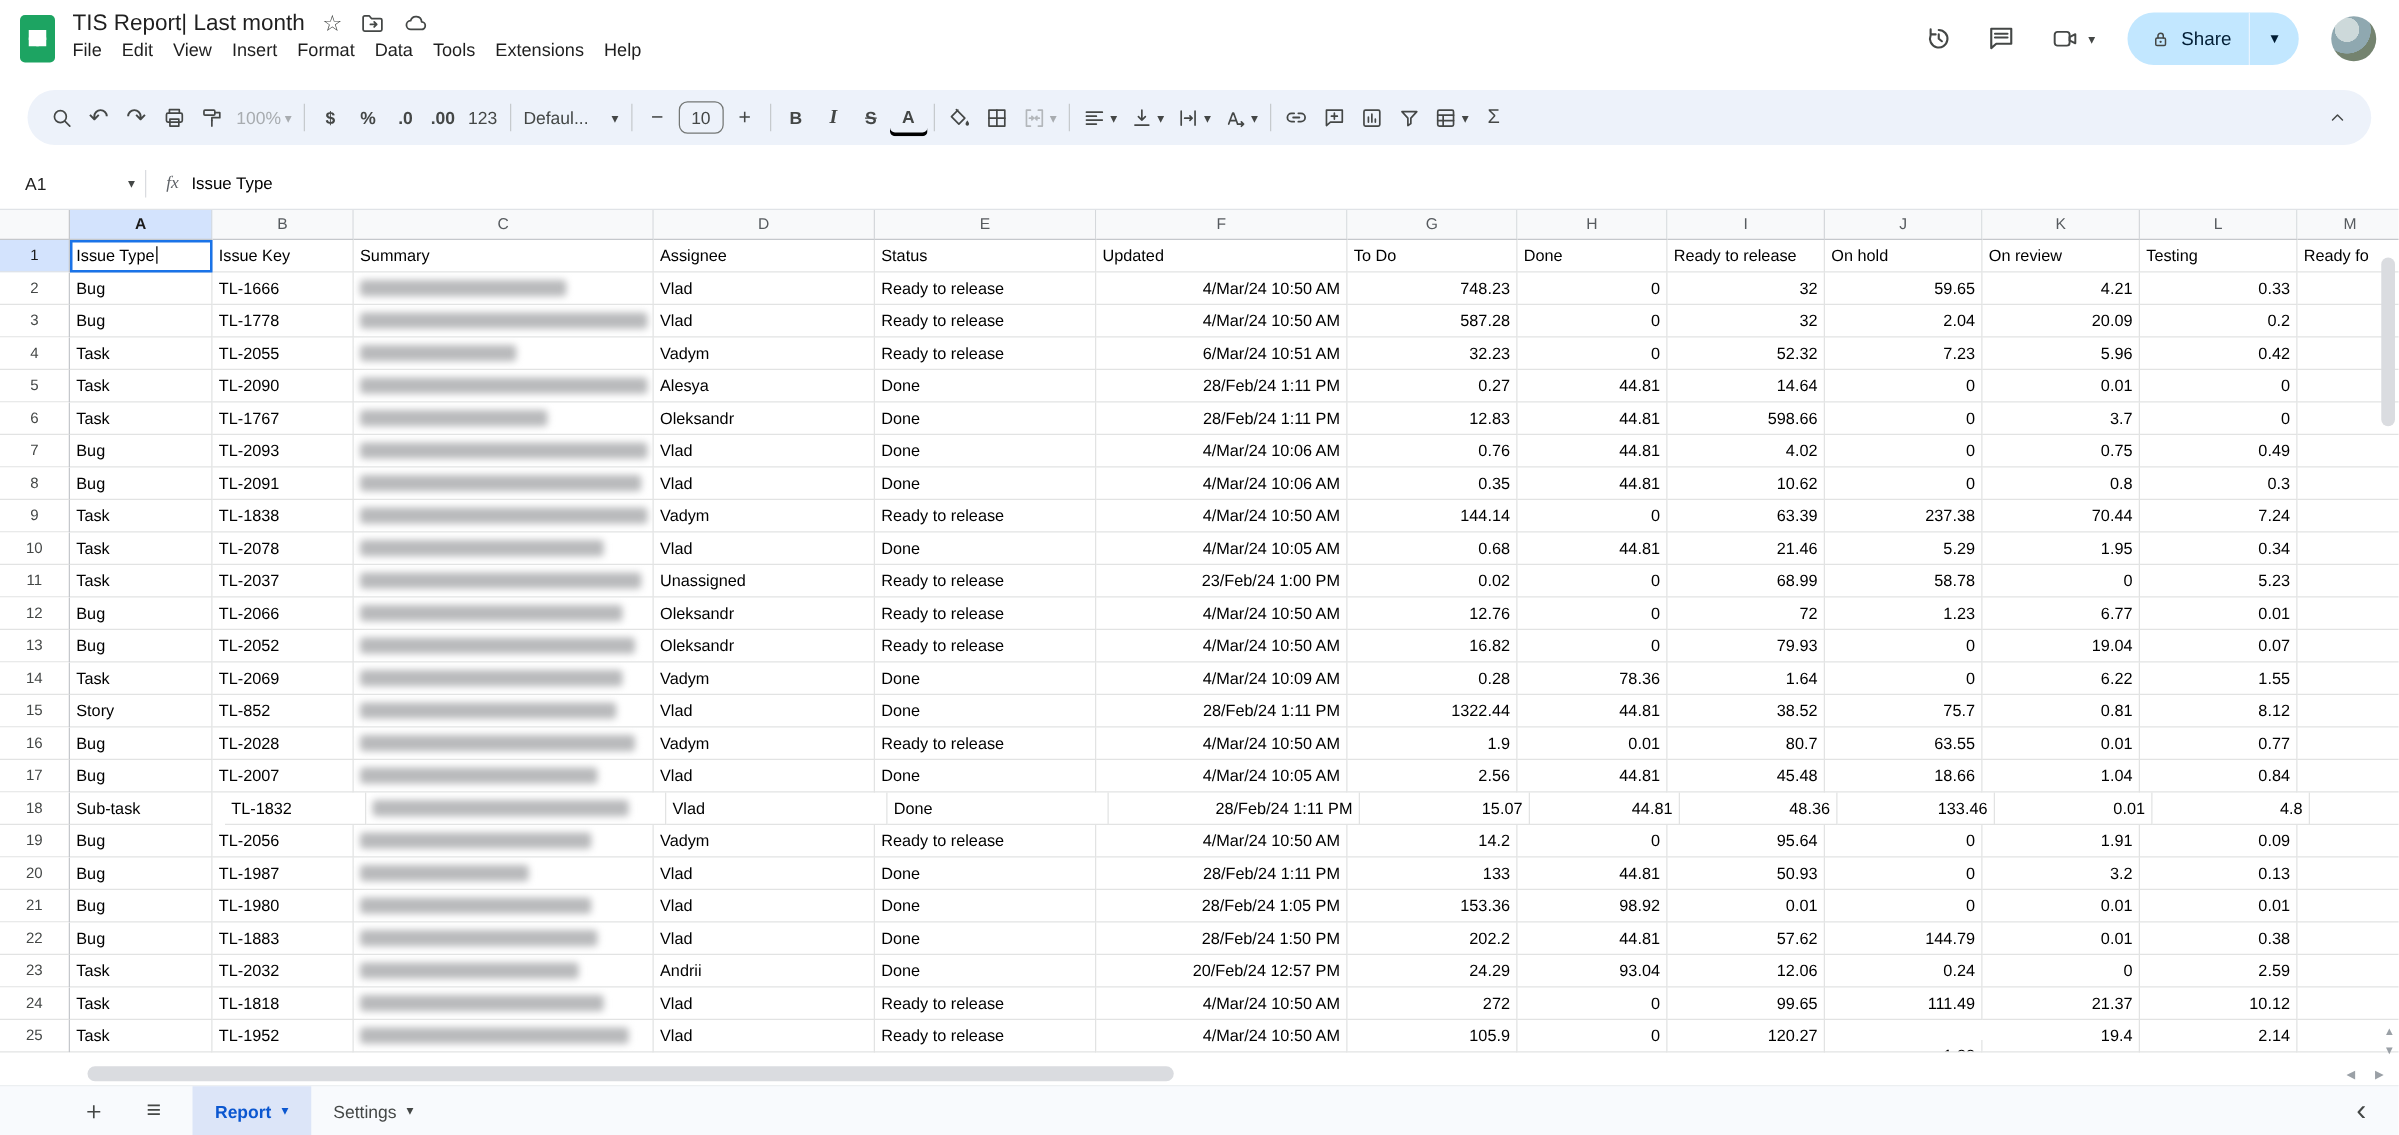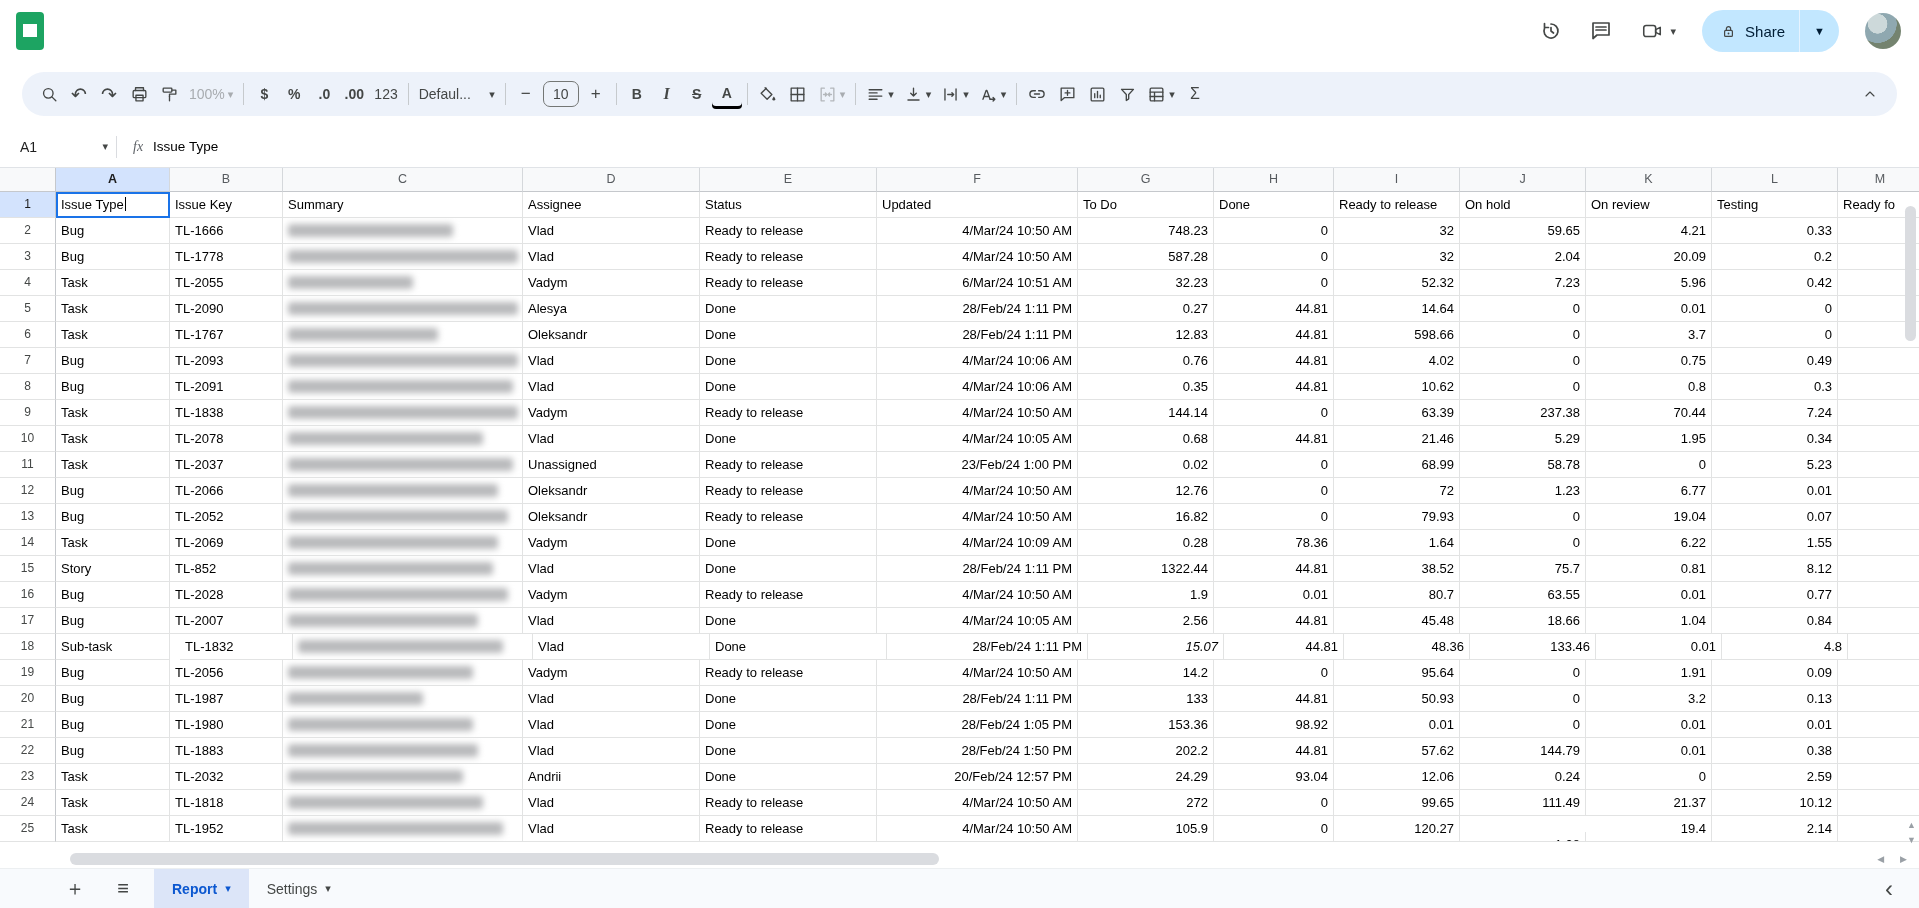--- a/index.html
+++ b/index.html
@@ -96,20 +96,46 @@
   .sheet-tab.active { background:#dce5f8; color:#0b57d0; font-weight:bold; margin-left:16px; }
   .sheet-tab.active .caret { color:#0b57d0; }
   .tab-scroll { margin-left:auto; margin-right:26px; color:#444746; font-size:24px; line-height:1; }
 </style>
 </head>
 <body>
 
 <div class="topbar">
   <div class="logo"></div>
   <div class="title-block">
+    <div class="title-row">
+      <span class="doc-title">TIS Report| Last month</span>
+      <span class="title-ic">☆</span>
+      <span class="title-ic">
+        <svg width="20" height="20" viewBox="0 0 24 24">
+            <path class="ic" d="M3 6a1.5 1.5 0 0 1 1.5-1.5H9l2 2.5h8.5A1.5 1.5 0 0 1 21 8.5v9A1.5 1.5 0 0 1 19.5 19h-15A1.5 1.5 0 0 1 3 17.5z"></path>
+            <path class="ic" d="M10 12.7h6m-2.4-2.4 2.4 2.4-2.4 2.4"></path>
+          </svg>
+      </span>
+      <span class="title-ic">
+        <svg width="22" height="20" viewBox="0 0 24 24">
+            <path class="ic" d="M7 17.5a4.2 4.2 0 0 1-.4-8.4 5.4 5.4 0 0 1 10.6 1.1 3.6 3.6 0 0 1-.4 7.3z"></path>
+          </svg>
+      </span>
+    </div>
+    <div class="menubar">
+      <span class="menu-item">File</span>
+      <span class="menu-item">Edit</span>
+      <span class="menu-item">View</span>
+      <span class="menu-item">Insert</span>
+      <span class="menu-item">Format</span>
+      <span class="menu-item">Data</span>
+      <span class="menu-item">Tools</span>
+      <span class="menu-item">Extensions</span>
+      <span class="menu-item">Help</span>
+    </div>
   </div>
   <div class="top-right">
     <span>
       <svg width="24" height="24" viewBox="0 0 24 24">
           <path class="ic" d="M12 5a7 7 0 1 1-6.5 4.3M5.5 4.5v4h4"></path>
           <path class="ic" d="M12 8.5V12l2.5 2"></path>
         </svg>
     </span>
     <span>
       <svg width="24" height="24" viewBox="0 0 24 24">
@@ -574,21 +600,21 @@
         <div class="cell" style="width: 85px;"></div>
       </div>
       <div class="row">
         <div class="rownum">18</div>
         <div class="cell" style="width: 114px;">Sub-task</div>
         <div class="cell" style="width: 113px; margin-left: 10px;">TL-1832</div>
         <div class="cell" style="width: 240px;"><span class="blur-bar" style="width: 205px;"></span></div>
         <div class="cell" style="width: 177px;">Vlad</div>
         <div class="cell" style="width: 177px;">Done</div>
         <div class="cell num" style="width: 201px;">28/Feb/24 1:11 PM</div>
-        <div class="cell num" style="width: 136px; font-style: italic;">15.07</div>
+        <div class="cell num" style="width: 136px;">15.07</div>
         <div class="cell num" style="width: 120px;">44.81</div>
         <div class="cell num" style="width: 126px;">48.36</div>
         <div class="cell num" style="width: 126px;">133.46</div>
         <div class="cell num" style="width: 126px;">0.01</div>
         <div class="cell num" style="width: 126px;">4.8</div>
         <div class="cell" style="width: 85px;"></div>
       </div>
       <div class="row">
         <div class="rownum">19</div>
         <div class="cell" style="width: 114px;">Bug</div>

